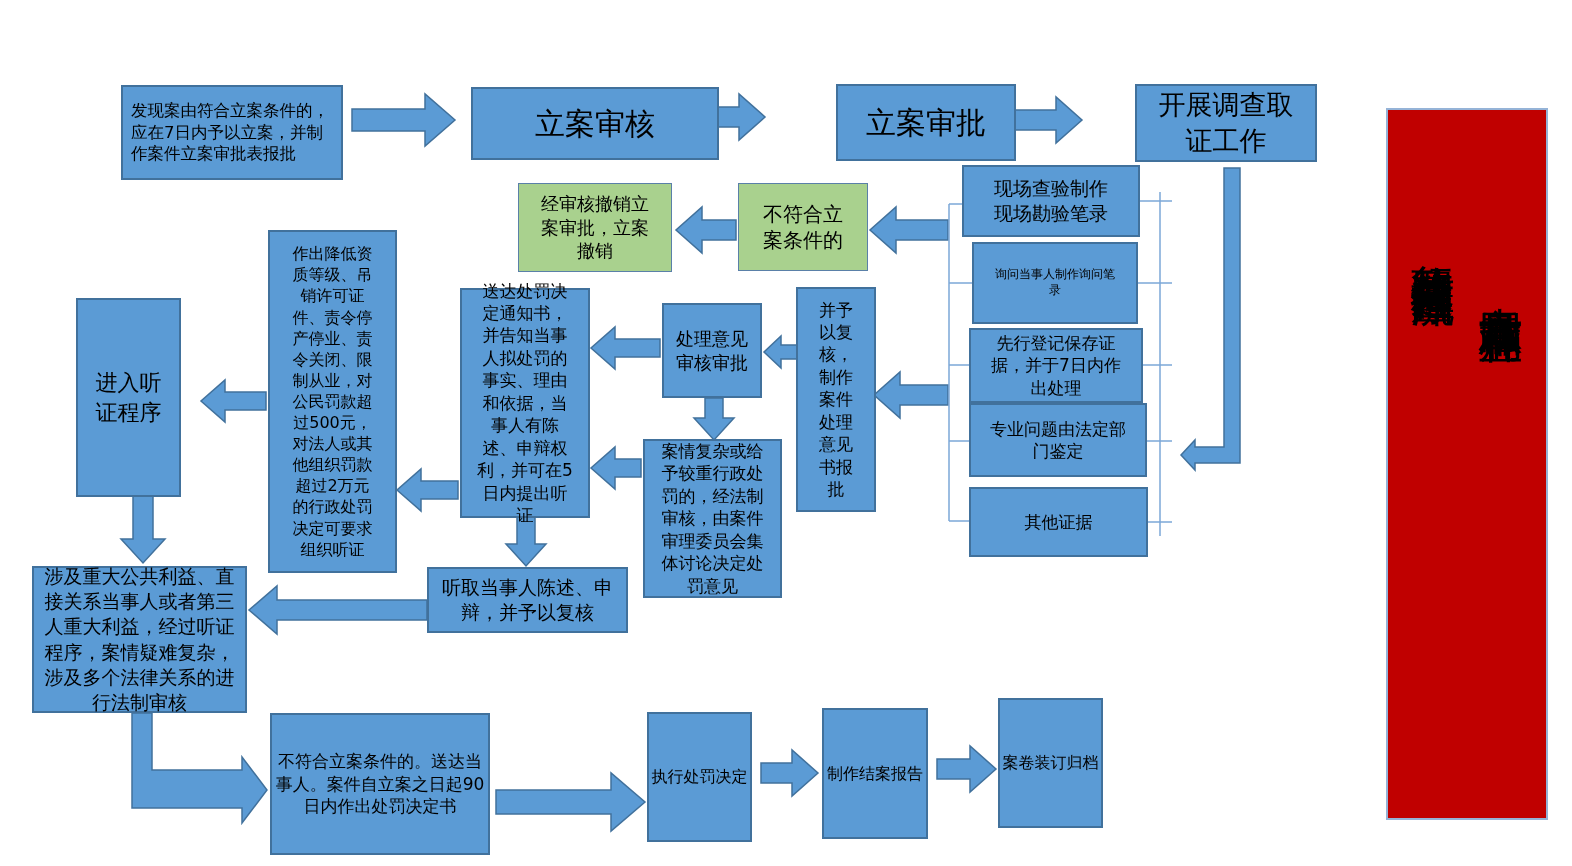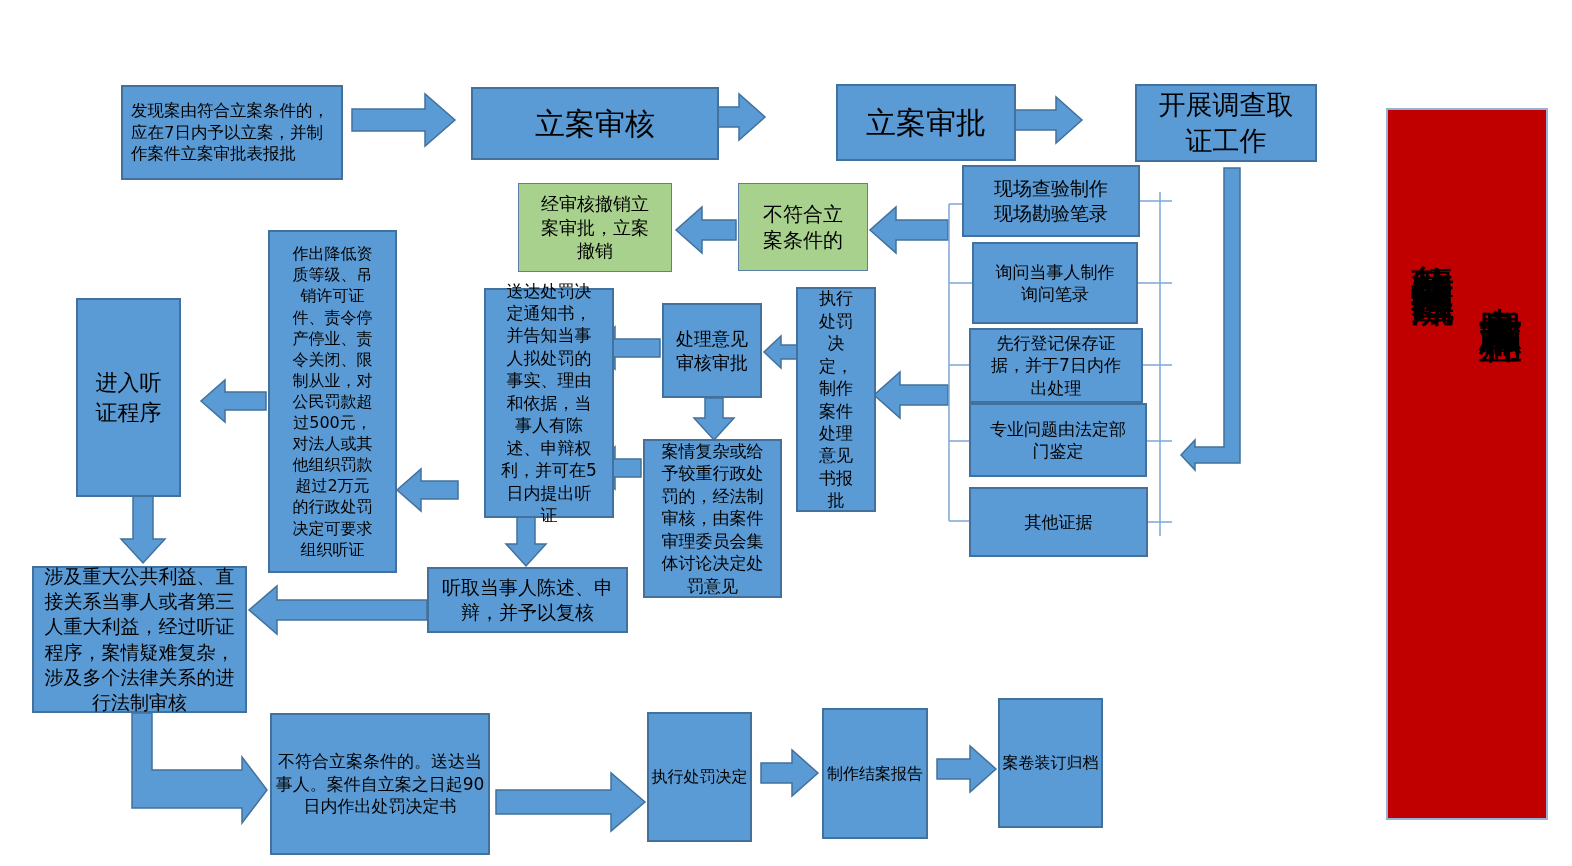--- a/index.html
+++ b/index.html
@@ -70,29 +70,29 @@
 
   <div class="node align-left" style="left:121px;top:85px;width:222px;height:95px;font-size:16.5px;padding:0 8px;">发现案由符合立案条件的，应在7日内予以立案，并制作案件立案审批表报批</div>
   <div class="node" style="left:471px;top:87px;width:248px;height:73px;font-size:30px;">立案审核</div>
   <div class="node" style="left:792px;top:84px;width:180px;height:77px;font-size:30px;margin-left:44px;">立案审批</div>
   <div class="node" style="left:1135px;top:84px;width:182px;height:78px;font-size:27px;padding:0 14px;">开展调查取证工作</div>
 
   <div class="node green" style="left:518px;top:183px;width:154px;height:89px;font-size:18px;padding:0 20px;">经审核撤销立案审批，立案撤销</div>
   <div class="node green" style="left:738px;top:183px;width:130px;height:88px;font-size:20px;padding:0 17px;">不符合立案条件的</div>
 
   <div class="node" style="left:962px;top:165px;width:178px;height:72px;font-size:19px;padding:0 28px;">现场查验制作现场勘验笔录</div>
-  <div class="node" style="left:972px;top:242px;width:166px;height:82px;font-size:17px;padding:0 20px;">询问当事人制作询问笔录</div>
+  <div class="node" style="left:972px;top:242px;width:166px;height:82px;font-size:12px;padding:0 20px;">询问当事人制作询问笔录</div>
   <div class="node" style="left:969px;top:328px;width:174px;height:75px;font-size:17px;padding:0 16px;">先行登记保存证据，并于7日内作出处理</div>
   <div class="node" style="left:969px;top:403px;width:178px;height:74px;font-size:17px;padding:0 18px;">专业问题由法定部门鉴定</div>
   <div class="node" style="left:969px;top:487px;width:179px;height:70px;font-size:17px;">其他证据</div>
 
-  <div class="node" style="left:796px;top:287px;width:80px;height:225px;font-size:17px;padding:0 16px;">执行处罚决定，制作案件处理意见书报批</div>
+  <div class="node" style="left:796px;top:287px;width:80px;height:225px;font-size:17px;padding:0 16px;">并予以复核，制作案件处理意见书报批</div>
   <div class="node" style="left:662px;top:303px;width:100px;height:95px;font-size:18px;padding:0 5px;">处理意见审核审批</div>
   <div class="node" style="left:643px;top:439px;width:139px;height:159px;font-size:17px;padding:0 11px;">案情复杂或给予较重行政处罚的，经法制审核，由案件审理委员会集体讨论决定处罚意见</div>
-  <div class="node" style="left:460px;top:288px;width:130px;height:230px;font-size:17px;padding:0 15px;margin-left:24px;">送达处罚决定通知书，并告知当事人拟处罚的事实、理由和依据，当事人有陈述、申辩权利，并可在5日内提出听证</div>
+  <div class="node" style="left:460px;top:288px;width:130px;height:230px;font-size:17px;padding:0 15px;">送达处罚决定通知书，并告知当事人拟处罚的事实、理由和依据，当事人有陈述、申辩权利，并可在5日内提出听证</div>
 
   <div class="node" style="left:268px;top:230px;width:129px;height:343px;font-size:16px;padding:0 22px;">作出降低资质等级、吊销许可证件、责令停产停业、责令关闭、限制从业，对公民罚款超过500元，对法人或其他组织罚款超过2万元的行政处罚决定可要求组织听证</div>
   <div class="node" style="left:76px;top:298px;width:105px;height:199px;font-size:22px;padding:0 8px;">进入听证程序</div>
   <div class="node" style="left:427px;top:567px;width:201px;height:66px;font-size:19px;padding:0 7px;">听取当事人陈述、申辩，并予以复核</div>
   <div class="node" style="left:32px;top:566px;width:215px;height:147px;font-size:19px;padding:0 8px;">涉及重大公共利益、直接关系当事人或者第三人重大利益，经过听证程序，案情疑难复杂，涉及多个法律关系的进行法制审核</div>
 
   <div class="node" style="left:270px;top:713px;width:220px;height:142px;font-size:17px;padding:0 3px;">不符合立案条件的。送达当事人。案件自立案之日起90日内作出处罚决定书</div>
   <div class="node" style="left:647px;top:712px;width:105px;height:130px;font-size:16px;padding:0 2px;">执行处罚决定</div>
   <div class="node" style="left:822px;top:708px;width:106px;height:131px;font-size:16px;padding:0 2px;">制作结案报告</div>
   <div class="node" style="left:998px;top:698px;width:105px;height:130px;font-size:16px;padding:0 2px;">案卷装订归档</div>

